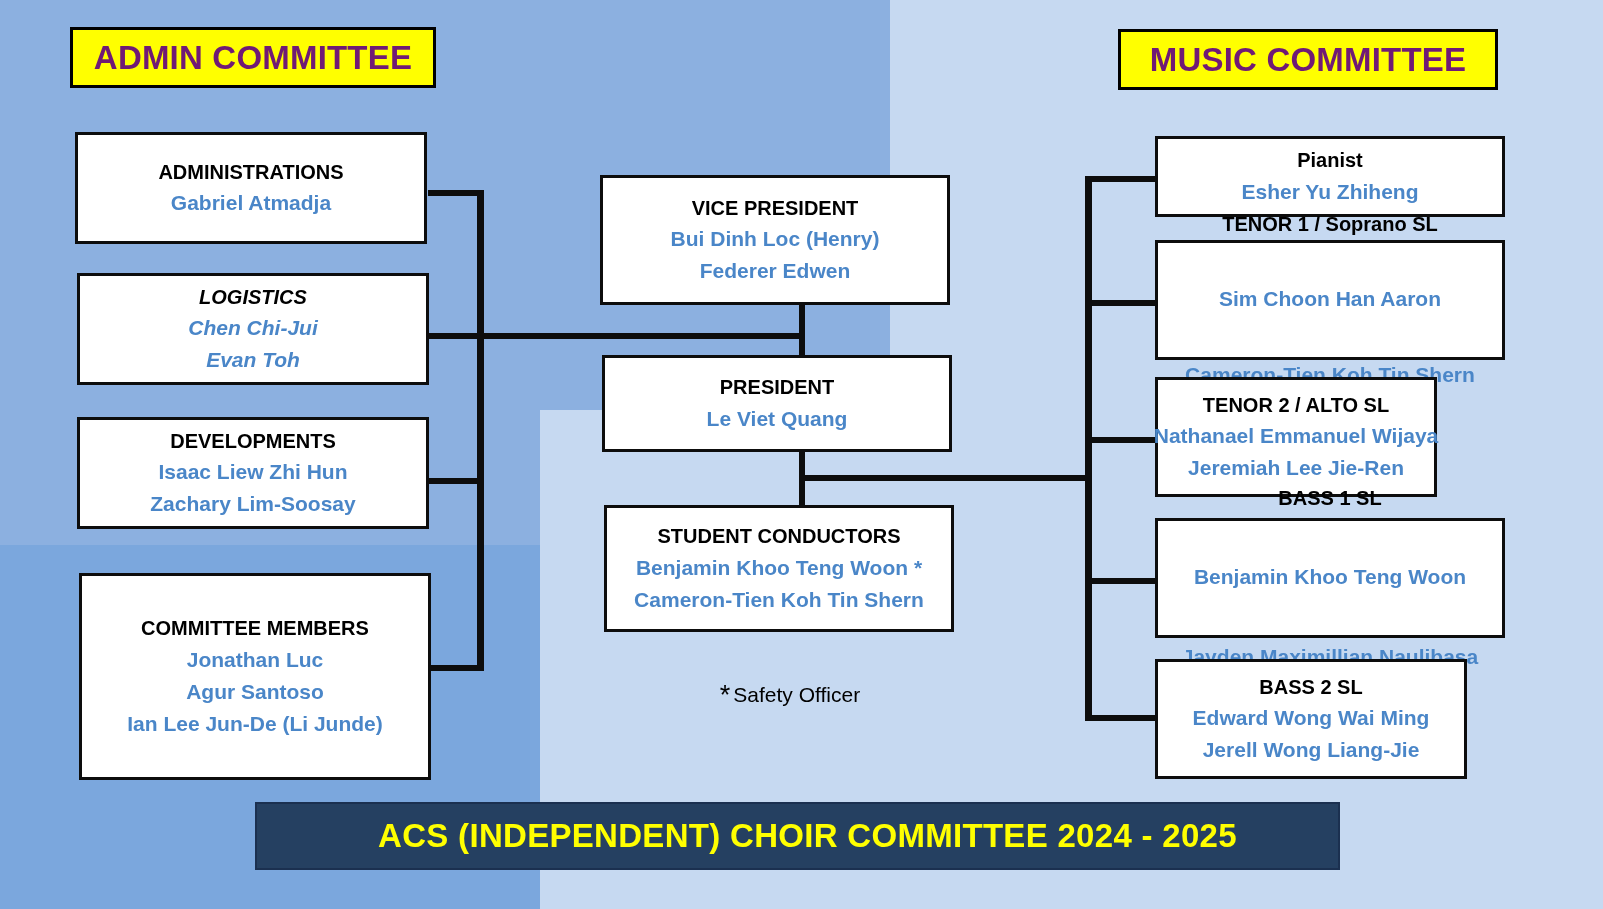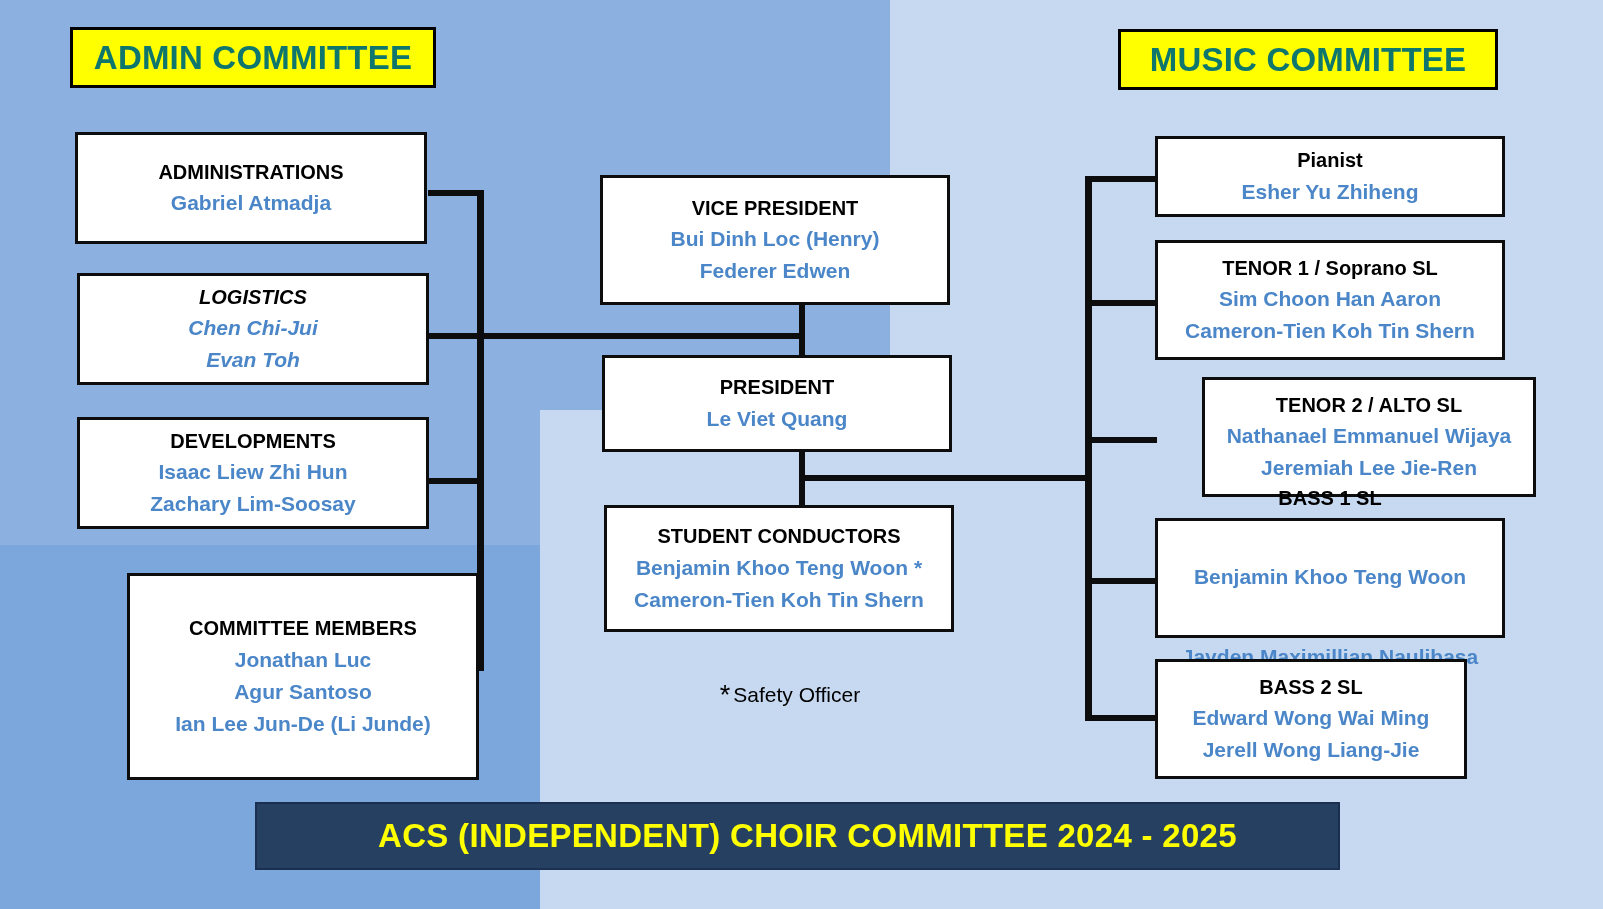--- a/index.html
+++ b/index.html
@@ -48,21 +48,21 @@
     background: #0d0d0d;
     z-index: 2;
   }
 
   
   .banner {
     position: absolute;
     z-index: 6;
     background: #ffff00;
     border: 3px solid #000000;
-    color: #0f766e;
+    color: #701a75;
     font-weight: bold;
     display: flex;
     align-items: center;
     justify-content: center;
     letter-spacing: 0.2px;
     box-sizing: border-box;
   }
   #banner-admin {
     left: 70px; top: 27px;
     width: 366px; height: 61px;
@@ -184,21 +184,21 @@
     <div class="person">Chen Chi-Jui</div>
     <div class="person">Evan Toh</div>
   </div>
 
   <div class="box" style="left:77px; top:417px; width:352px; height:112px;">
     <div class="role">DEVELOPMENTS</div>
     <div class="person">Isaac Liew Zhi Hun</div>
     <div class="person">Zachary Lim-Soosay</div>
   </div>
 
-  <div class="box" style="left:79px; top:573px; width:352px; height:207px;margin-left:48px;">
+  <div class="box" style="left:79px; top:573px; width:352px; height:207px;">
     <div class="role">COMMITTEE MEMBERS</div>
     <div class="person">Jonathan Luc</div>
     <div class="person">Agur Santoso</div>
     <div class="person">Ian Lee Jun-De (Li Junde)</div>
   </div>
 
   <div class="box" style="left:600px; top:175px; width:350px; height:130px;">
     <div class="role">VICE PRESIDENT</div>
     <div class="person">Bui Dinh Loc (Henry)</div>
     <div class="person">Federer Edwen</div>
@@ -217,27 +217,27 @@
 
   <div id="footnote">
     <span class="star">*</span><span>Safety Officer</span>
   </div>
 
   <div class="box" style="left:1155px; top:136px; width:350px; height:81px;">
     <div class="role">Pianist</div>
     <div class="person">Esher Yu Zhiheng</div>
   </div>
 
-  <div class="box" style="left:1155px; top:240px; width:350px; height:120px;">
+  <div class="box" style="left:1155px; top:240px; width:350px; height:120px;gap:44px;">
     <div class="role">TENOR 1 / Soprano SL</div>
     <div class="person">Sim Choon Han Aaron</div>
     <div class="person">Cameron-Tien Koh Tin Shern</div>
   </div>
 
-  <div class="box" style="left:1155px; top:377px; width:334px; height:120px;margin-left:47px;">
+  <div class="box" style="left:1155px; top:377px; width:282px; height:120px;">
     <div class="role">TENOR 2 / ALTO SL</div>
     <div class="person">Nathanael Emmanuel Wijaya</div>
     <div class="person">Jeremiah Lee Jie-Ren</div>
   </div>
 
   <div class="box" style="left:1155px; top:518px; width:350px; height:120px;gap:48px;">
     <div class="role">BASS 1 SL</div>
     <div class="person">Benjamin Khoo Teng Woon</div>
     <div class="person">Jayden Maximillian Naulibasa</div>
   </div>

